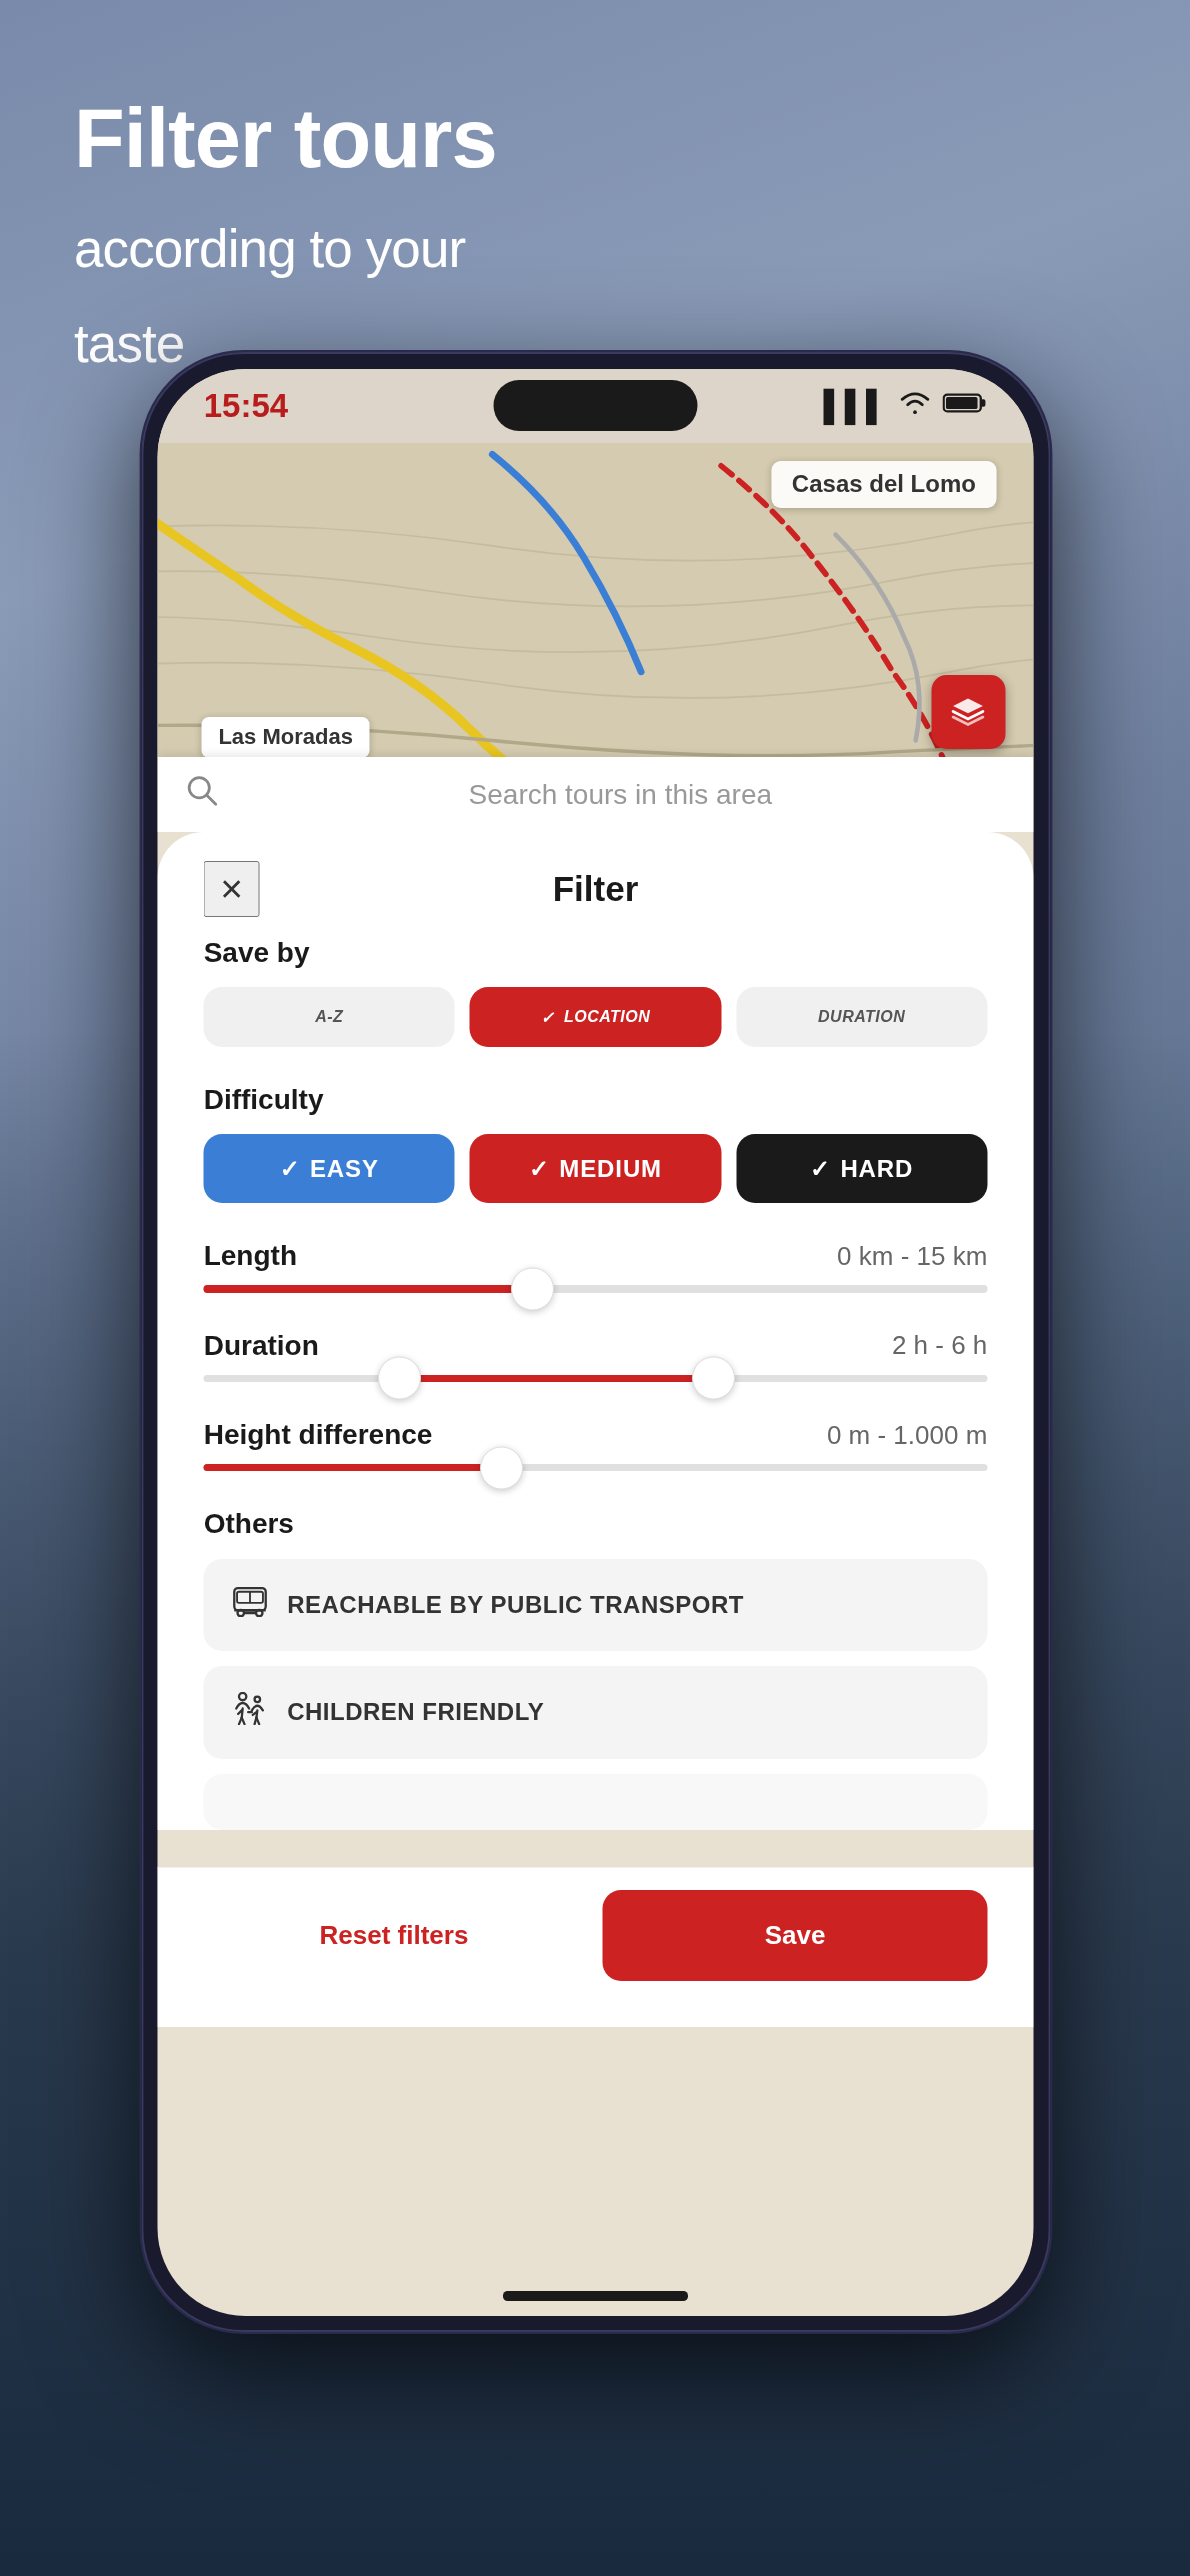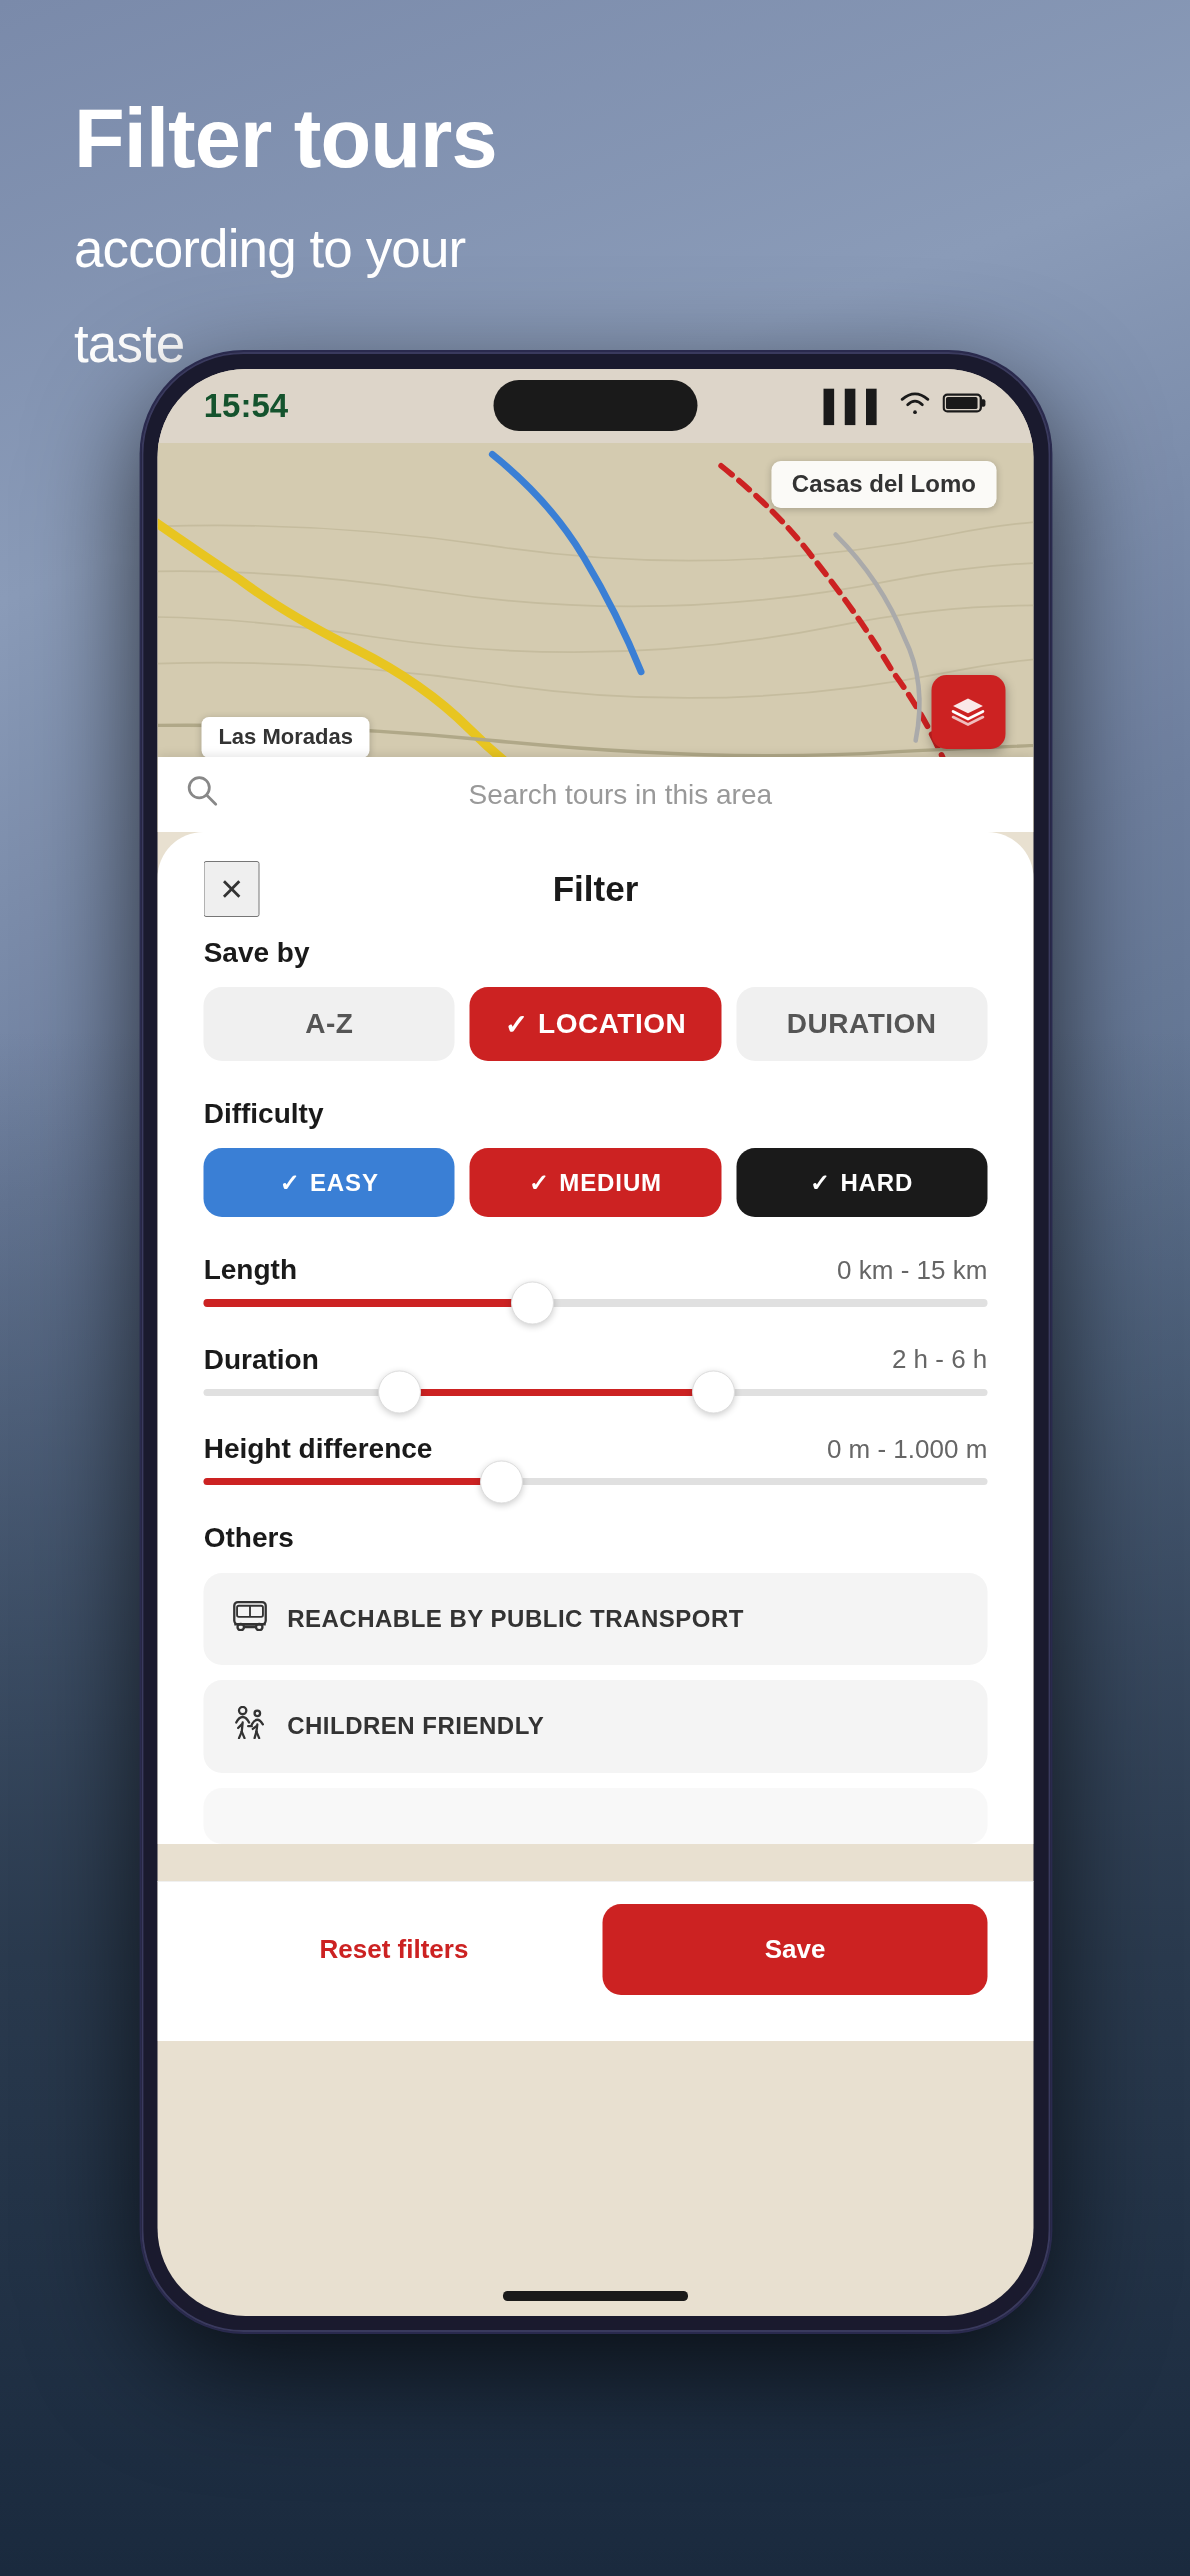--- a/index.html
+++ b/index.html
@@ -84,21 +84,21 @@
       align-items: center;
       justify-content: space-between;
       padding: 0 46px;
       position: relative;
       z-index: 10;
     }
 
     .status-time {
       font-size: 33px;
       font-weight: 700;
-      color: #14532d;
+      color: #b91c1c;
     }
 
     .dynamic-island {
       background: #1a1a1a;
       border-radius: 37px;
       width: 204px;
       height: 51px;
       position: absolute;
       left: 50%;
       transform: translateX(-50%);
@@ -229,27 +229,28 @@
     .btn-group {
       display: flex;
       gap: 15px;
     }
 
     .sort-btn {
       flex: 1;
       padding: 20.4px 9.3px;
       border-radius: 18.5px;
       border: none;
-      font-size: 28px;
+      font-size: 16px;
       font-weight: 700;
       letter-spacing: 0.5px;
       cursor: pointer;
       display: flex;
       justify-content: center;
       gap: 9.3px;
+      font-style: italic;
     }
 
     .sort-btn.inactive {
       background: #f0f0f0;
       color: #555;
     }
 
     .sort-btn.active-red {
       background: #cc2222;
       color: white;

